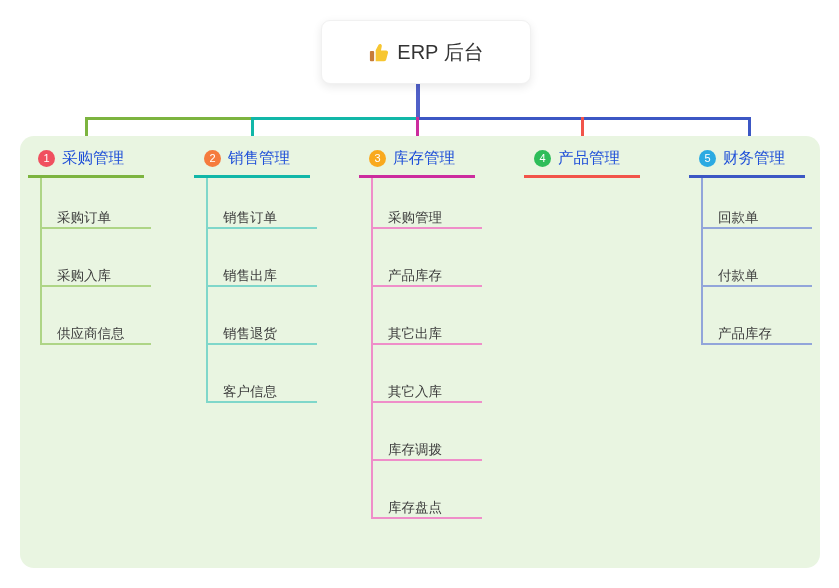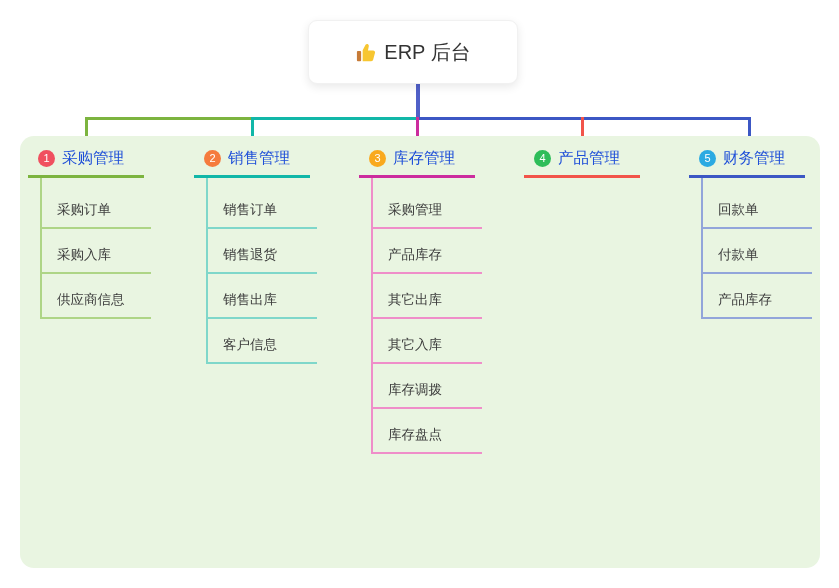--- a/index.html
+++ b/index.html
@@ -5,21 +5,21 @@
   html,body { margin:0; padding:0; background:#ffffff; }
   .stage {
     position:relative; width:839px; height:588px; overflow:hidden;
     background:#ffffff;
     font-family:"Liberation Sans","DejaVu Sans",sans-serif;
     color:#3a3a3a;
   }
 
   
   .root-node {
-    position:absolute; left:308px; top:20px; width:208px; height:62px;
+    position:absolute; left:321px; top:20px; width:208px; height:62px;
     background:#ffffff; border:1px solid #f1f1f1; border-radius:9px;
     box-shadow:0 3px 10px rgba(0,0,0,.09);
     display:flex; align-items:center; justify-content:center; gap:6px;
     font-size:20px; color:#333333;
   }
   .root-node svg { display:block; }
 
   
   .line { position:absolute; }
   .stem      { left:416px; top:82px;  width:4px;   height:37px; background:#5060C8; }
@@ -54,25 +54,25 @@
   }
   .branch-label { font-size:15.5px; color:#1d4ed8; }
 
   .branch-underline { margin-top:6px; width:116px; height:3px; background:var(--line); }
 
   .children { position:relative; }
   .children::before {
     content:""; position:absolute; left:12px; top:0; bottom:0; width:2px;
     background:var(--light);
   }
-  .child { height:45px; display:flex; align-items:flex-end; white-space:nowrap; }
+  .child { height:58px; display:flex; align-items:flex-end; white-space:nowrap; }
   .child:first-child { height:51px; }
   .child-inner {
     display:inline-block; margin-left:12px; min-width:88px;
-    padding:0 6px 8px 17px;
+    padding:0 6px 0 17px;
     border-bottom:2px solid var(--light);
   }
   .child-label { font-size:13.5px; color:#3c3c3c; }
 </style>
 </head>
 <body>
 
 <div class="stage">
 
   <div class="line stem" style="background: rgb(80, 96, 200);"></div>
@@ -120,24 +120,24 @@
     <div class="branch-header">
       <span class="badge">2</span>
       <span class="branch-label">销售管理</span>
     </div>
     <div class="branch-underline"></div>
     <div class="children">
       <div class="child">
           <span class="child-inner"><span class="child-label">销售订单</span></span>
         </div>
       <div class="child">
-          <span class="child-inner"><span class="child-label">销售退货</span></span>
+          <span class="child-inner"><span class="child-label">销售出库</span></span>
         </div>
       <div class="child">
-          <span class="child-inner"><span class="child-label">销售出库</span></span>
+          <span class="child-inner"><span class="child-label">销售退货</span></span>
         </div>
       <div class="child">
           <span class="child-inner"><span class="child-label">客户信息</span></span>
         </div>
     </div>
   </div>
 
   <div class="branch b3" style="--badge: #F9A91E; --line: #CC2C9E; --light: #EF8EC9;">
     <div class="branch-header">
       <span class="badge">3</span>

